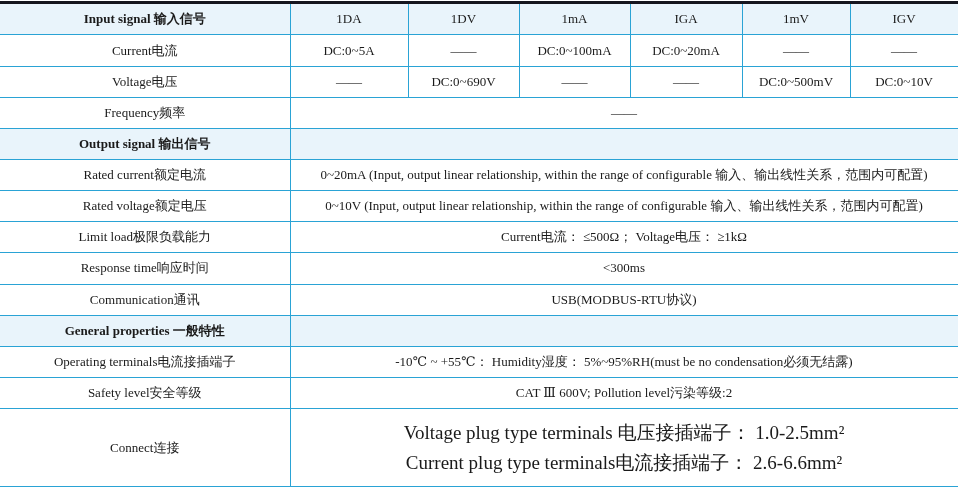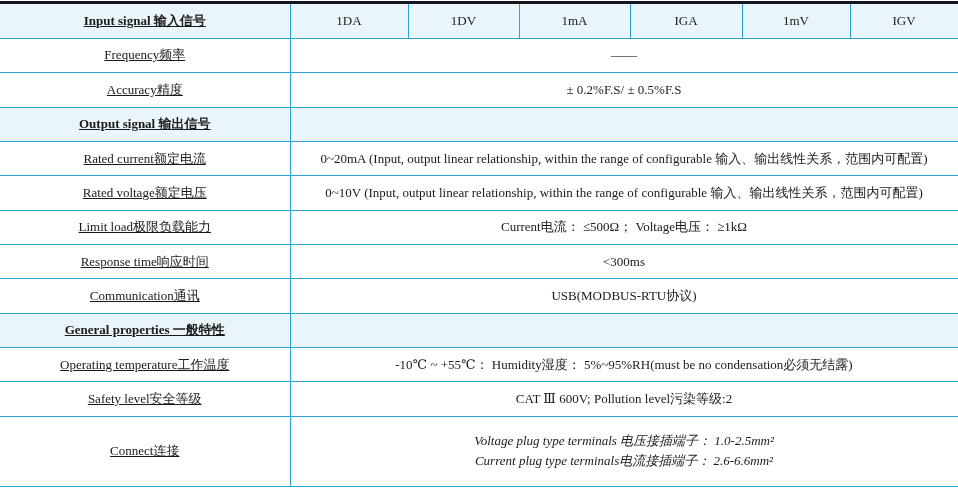--- a/index.html
+++ b/index.html
@@ -25,32 +25,32 @@
   }
   table.spec td {
     border: 1px solid #2aa3d5;
     border-left-width: 1px;
     padding: 0 2px;
     text-align: center;
     vertical-align: middle;
     overflow: hidden;
     white-space: nowrap;
   }
-  table.spec td:first-child { border-left: none; text-decoration: underline; }
+  table.spec td:first-child { border-left: none; }
   table.spec tr { height: 24px; }
   table.spec tr.hdr { height: 25px; }
   table.spec tr.connect-row { height: 49px; }
   td.label {
     text-align: left;
     padding-left: 4px;
   }
   tr.sec td { background: #e9f4fb; }
   tr.sec td.label { font-weight: bold; }
   td.longval { font-size: 13px; }
-  .two-line { line-height: 1.55; font-size: 13px; font-style: italic; }
+  .two-line { line-height: 1.55; font-size: 19px; }
   .two-line div { white-space: nowrap; }
 </style>
 </head>
 <body>
 
 <div class="page">
   <table class="spec">
     <colgroup>
       <col style="width:290px">
         <col style="width:118px">
@@ -64,26 +64,40 @@
       <tr class="sec hdr">
         <td class="label">Input signal 输入信号</td>
         <td>1DA</td>
         <td>1DV</td>
         <td>1mA</td>
         <td>IGA</td>
         <td>1mV</td>
         <td>IGV</td>
       </tr>
       <tr>
+        <td class="label">Current电流</td>
+        <td>DC:0~5A</td>
+        <td>——</td>
+        <td>DC:0~100mA</td>
+        <td>DC:0~20mA</td>
+        <td>——</td>
+        <td>——</td>
+      </tr>
+      <tr>
+        <td class="label">Voltage电压</td>
+        <td>——</td>
+        <td>DC:0~690V</td>
+        <td>——</td>
+        <td>——</td>
+        <td>DC:0~500mV</td>
+        <td>DC:0~10V</td>
+      </tr>
+      <tr>
         <td class="label">Frequency频率</td>
         <td colspan="6">——</td>
-      </tr>
-      <tr>
-        <td class="label">Accuracy精度</td>
-        <td colspan="6">± 0.2%F.S/ ± 0.5%F.S</td>
       </tr>
       <tr class="sec">
         <td class="label">Output signal 输出信号</td>
         <td colspan="6"></td>
       </tr>
       <tr>
         <td class="label">Rated current额定电流</td>
         <td colspan="6" class="longval">0~20mA (Input, output linear relationship, within the range of configurable 输入、输出线性关系，范围内可配置)</td>
       </tr>
       <tr>
@@ -100,21 +114,21 @@
       </tr>
       <tr>
         <td class="label">Communication通讯</td>
         <td colspan="6">USB(MODBUS-RTU协议)</td>
       </tr>
       <tr class="sec">
         <td class="label">General properties 一般特性</td>
         <td colspan="6"></td>
       </tr>
       <tr>
-        <td class="label">Operating temperature工作温度</td>
+        <td class="label">Operating terminals电流接插端子</td>
         <td colspan="6" class="longval">-10℃ ~ +55℃：  Humidity湿度：  5%~95%RH(must be no condensation必须无结露)</td>
       </tr>
       <tr>
         <td class="label">Safety level安全等级</td>
         <td colspan="6">CAT Ⅲ 600V;  Pollution level污染等级:2</td>
       </tr>
       <tr class="connect-row">
         <td class="label">Connect连接</td>
         <td colspan="6">
           <div class="two-line">

